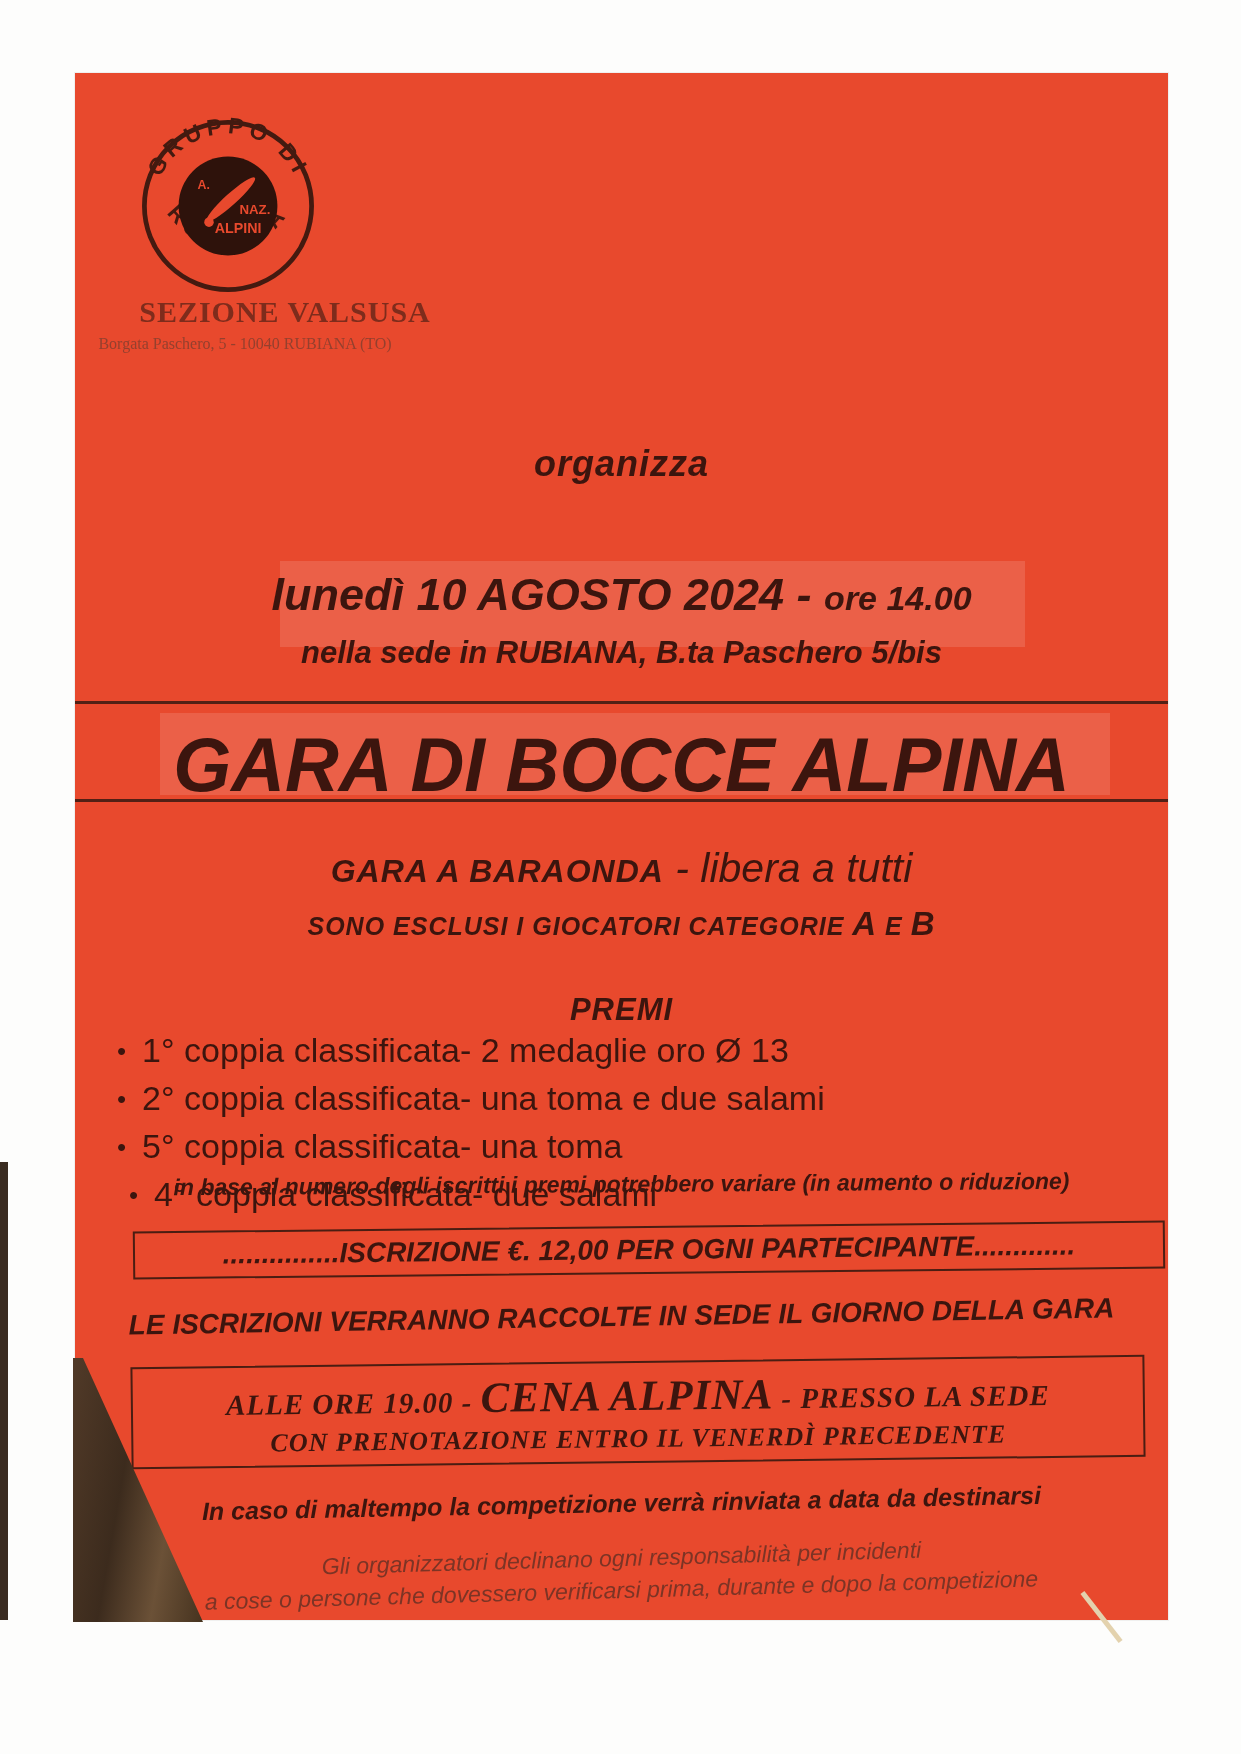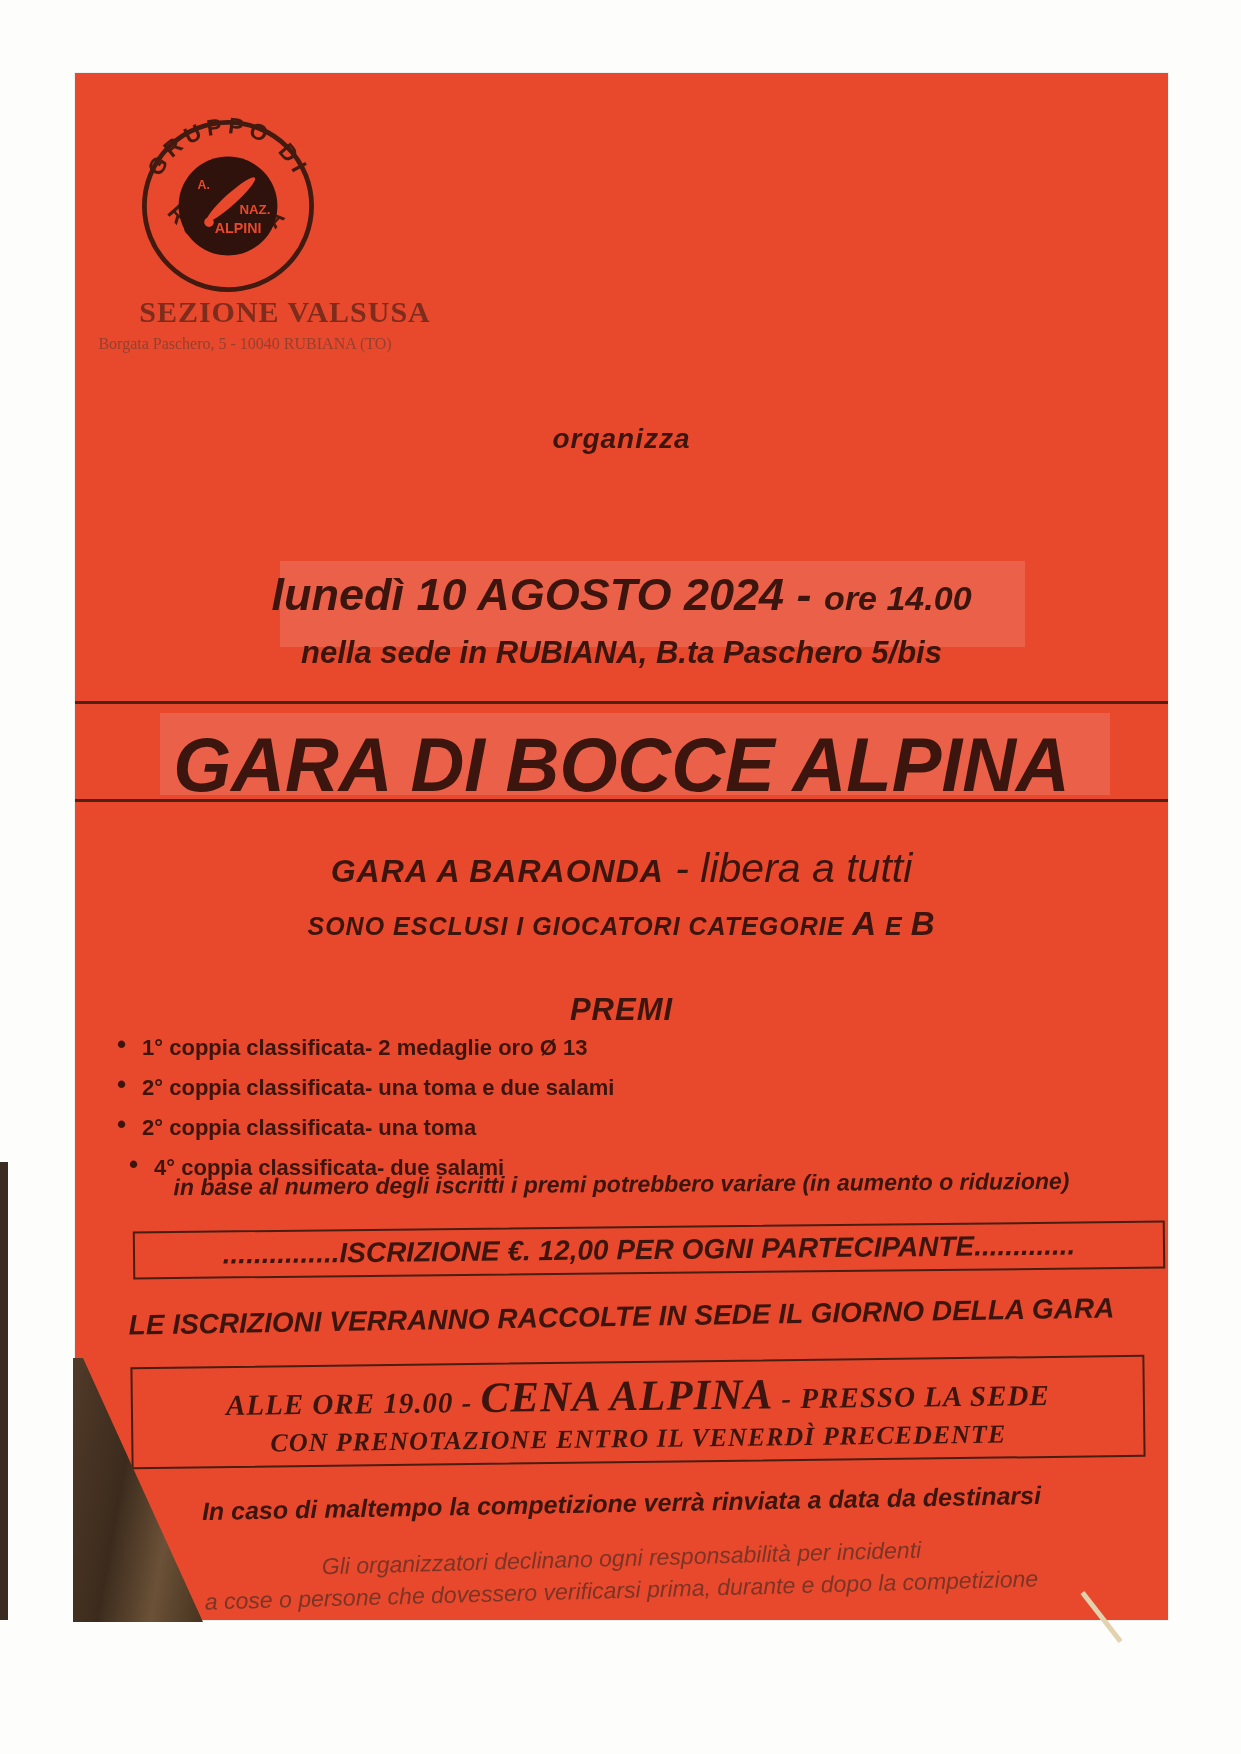--- a/index.html
+++ b/index.html
@@ -14,38 +14,38 @@
   }
   .row{position:absolute;left:0;right:0;text-align:center;white-space:nowrap;}
   .hl{position:absolute;background:rgba(255,255,255,0.13);}
   .rule{position:absolute;left:0;right:0;height:3px;background:#522015;}
 
   
   .logo-svg{position:absolute;left:58px;top:38px;width:190px;height:190px;}
   .sezione{top:222px;left:-360px;font-family:"Liberation Serif",serif;font-size:30px;letter-spacing:1px;color:#7e2c1c;font-weight:600;}
   .address{top:262px;left:-378px;font-family:"Liberation Serif",serif;font-size:16px;color:#94402e;}
 
-  .organizza{top:350px;font-size:28px;font-weight:bold;font-style:italic;letter-spacing:1px;}
+  .organizza{top:370px;font-size:36px;font-weight:bold;font-style:italic;letter-spacing:1px;}
 
   .dateline{top:496px;font-weight:bold;font-style:italic;}
   .dateline .big{font-size:45px;letter-spacing:0px;}
   .dateline .small{font-size:34px;}
   .venue{top:562px;font-size:31px;font-weight:bold;font-style:italic;}
 
   .title{top:648px;font-size:76px;font-weight:bold;font-style:italic;letter-spacing:0px;transform:scaleX(0.98);}
 
   .baraonda{top:772px;}
   .baraonda .heavy{font-size:32px;font-weight:900;font-style:italic;letter-spacing:1px;}
   .baraonda .lite{font-size:41px;font-style:italic;font-weight:500;}
   .excluded{top:832px;font-size:25px;font-style:italic;font-weight:600;letter-spacing:1px;}
   .excluded .cat{font-size:33px;font-weight:bold;}
 
   .premi-head{top:905px;font-size:31px;font-weight:bold;font-style:italic;letter-spacing:1px;margin-top:14px;}
   .premi-list{position:absolute;left:42px;top:958px;text-align:left;}
-  .premi-item{font-size:22px;font-weight:bold;margin-bottom:9px;white-space:nowrap;letter-spacing:0px;}
+  .premi-item{font-size:34px;font-weight:normal;margin-bottom:9px;white-space:nowrap;letter-spacing:0px;}
   .premi-item::before{content:"•";margin-right:16px;font-size:26px;position:relative;top:-2px;}
   .premi-note{top:1098px;font-size:23px;font-weight:bold;font-style:italic;transform:rotate(-0.4deg);}
 
   .iscr-box{
     position:absolute;left:58px;top:1153px;width:1028px;height:44px;
     border:2px solid #4a1d12;transform:rotate(-0.6deg);
     display:flex;align-items:center;justify-content:center;
     font-size:28px;font-weight:bold;font-style:italic;white-space:nowrap;
   }
   .raccolte{top:1228px;font-size:28px;font-weight:600;font-style:italic;transform:rotate(-1deg);}
@@ -116,21 +116,21 @@
 
   <div class="row baraonda"><span class="heavy">GARA A BARAONDA</span><span class="lite"> - libera a tutti</span></div>
 
   <div class="row excluded"><span>SONO ESCLUSI I GIOCATORI CATEGORIE </span><span class="cat">A</span><span> E </span><span class="cat">B</span></div>
 
   <div class="row premi-head">PREMI</div>
 
   <div class="premi-list">
     <div class="premi-item">1° coppia classificata- 2 medaglie oro Ø 13</div>
     <div class="premi-item">2° coppia classificata- una toma e due salami</div>
-    <div class="premi-item">2° coppia classificata- una toma</div>
+    <div class="premi-item">5° coppia classificata- una toma</div>
     <div class="premi-item" style="margin-left:12px;">4° coppia classificata- due salami</div>
   </div>
 
   <div class="row premi-note">in base al numero degli iscritti i premi potrebbero variare (in aumento o riduzione)</div>
 
   <div class="iscr-box">
       <span>...............ISCRIZIONE  €. 12,00 PER OGNI PARTECIPANTE.............</span>
     </div>
 
   <div class="row raccolte">LE ISCRIZIONI VERRANNO RACCOLTE IN SEDE IL GIORNO DELLA GARA</div>

